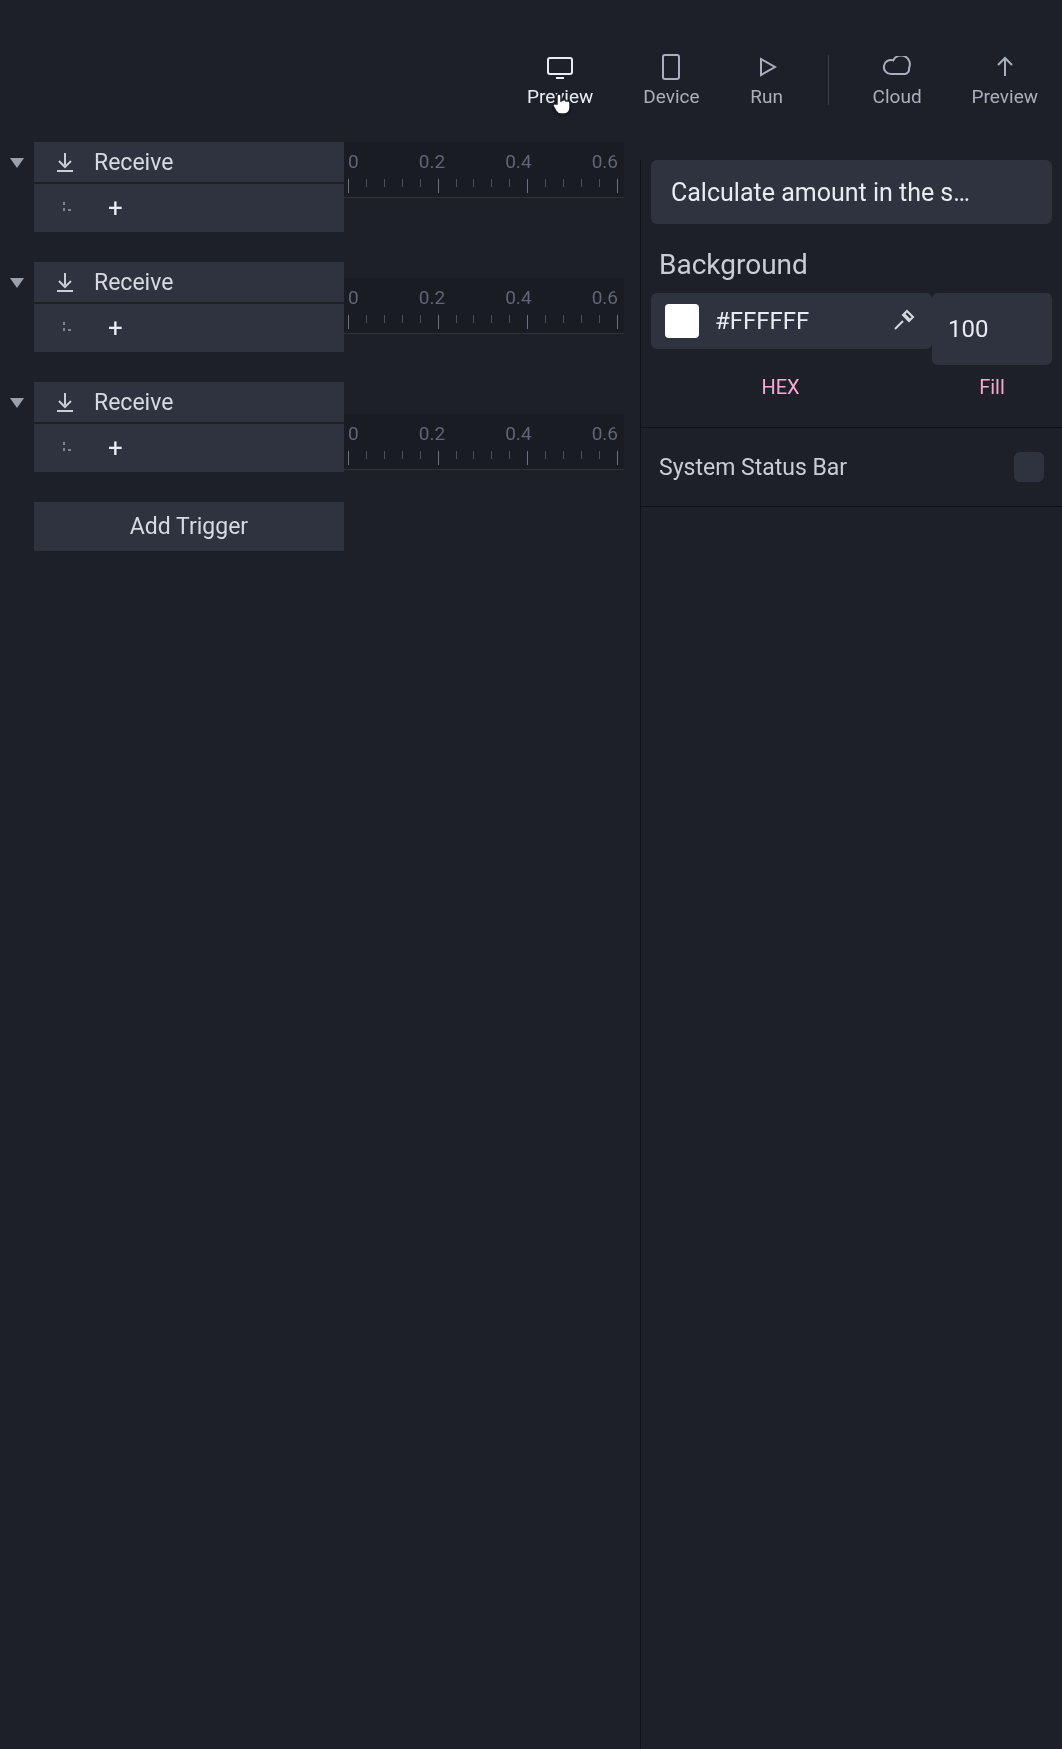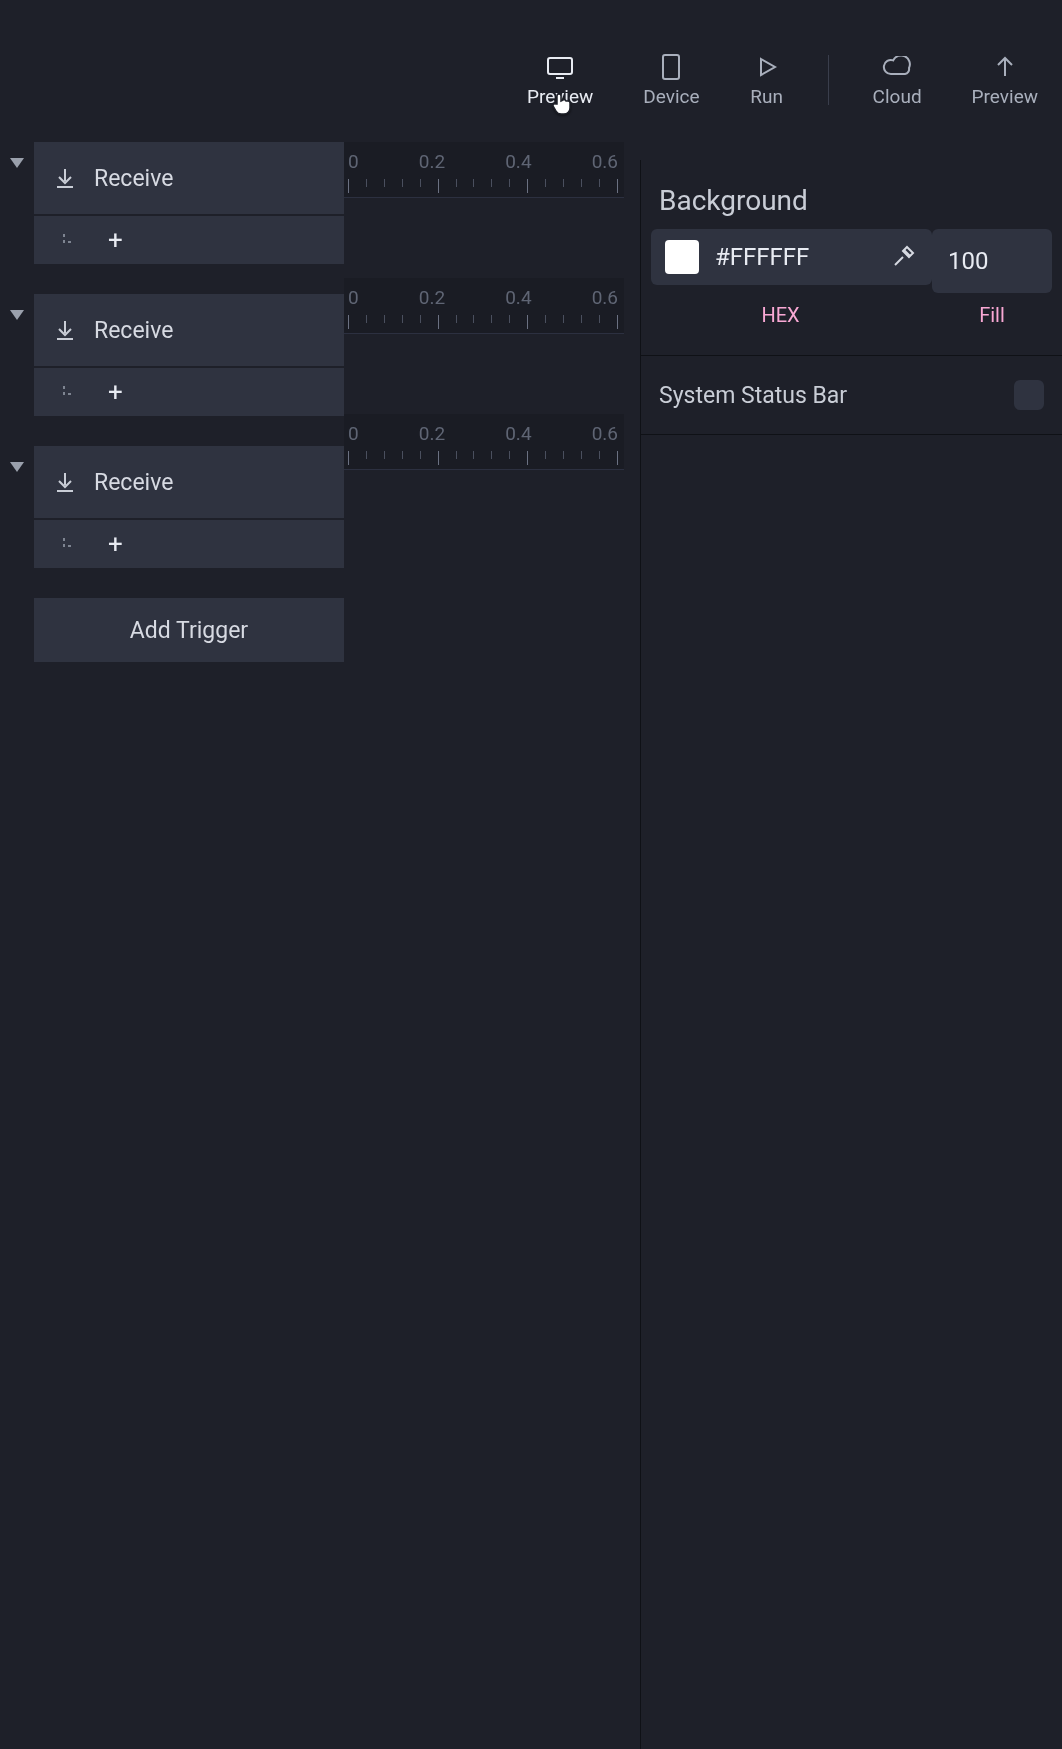--- a/index.html
+++ b/index.html
@@ -70,34 +70,34 @@
   .rows { flex: 1; display: flex; flex-direction: column; }
 
   .row-head,
   .row-sub {
     background: #2F3340;
     display: flex;
     align-items: center;
     gap: 14px;
     color: #D7DAE2;
   }
-  .row-head { height: 72px; padding: 5px 16px; font-size: 23px; }
+  .row-head { height: 40px; padding: 5px 16px; font-size: 23px; }
   .row-sub  { height: 48px; padding: 0 16px 0 24px; margin-top: 2px; }
 
   .row-head .ricon { width: 30px; height: 30px; display:flex; align-items:center; justify-content:center; }
   .row-head .ricon svg { stroke: #C9CDD6; fill: none; stroke-width: 2; }
 
   .row-sub .sicon { width: 24px; height: 24px; display:flex; align-items:center; justify-content:center; }
   .row-sub .sicon svg { stroke: #7E8491; fill: none; stroke-width: 2; }
   .row-sub .plus { font-size: 26px; color: #E8EBF2; margin-left: 12px; line-height: 1; }
 
   .add-trigger {
     margin-left: 34px;
     background: #2F3340;
-    height: 64px;
+    height: 49px;
     display: flex;
     align-items: center;
     justify-content: center;
     font-size: 23px;
     color: #D7DAE2;
     cursor: pointer;
   }
 
   
   .timeline-col {
@@ -186,21 +186,21 @@
     width: 34px; height: 34px; border-radius: 4px; background: #FFFFFF;
   }
   .hex-field .hexval { font-size: 24px; color: #E8EBF2; flex: 1; }
   .hex-field .pick { width: 30px; height: 30px; display:flex;align-items:center;justify-content:center; }
   .hex-field .pick svg { stroke:#D7DAE2; stroke-width:2; fill:none; }
 
   .fill-field {
     width: 120px;
     background: #2F3340;
     border-radius: 6px;
-    height: 64px;
+    height: 72px;
     display: flex;
     align-items: center;
     padding: 0 16px;
     font-size: 24px;
     color: #E8EBF2;
   }
   .sub-labels {
     display: flex;
     padding: 10px 10px 0 10px;
     gap: 22px;
@@ -469,20 +469,23 @@
           <span></span>
           <span></span>
           <span></span>
         <span class="major"></span>
       </div>
     </div>
   </div>
 </div>
 
 <div class="right-panel">
+  <div class="title-box">
+    <span>Calculate amount in the s…</span>
+  </div>
 
   <div class="section-label">Background</div>
 
   <div class="bg-row">
     <div class="hex-field">
       <div class="swatch" style="background: rgb(255, 255, 255);"></div>
       <span class="hexval">#FFFFFF</span>
       <span class="pick">
         <svg width="24" height="24" viewBox="0 0 24 24">
             <path d="M4 20l8-8"></path>

